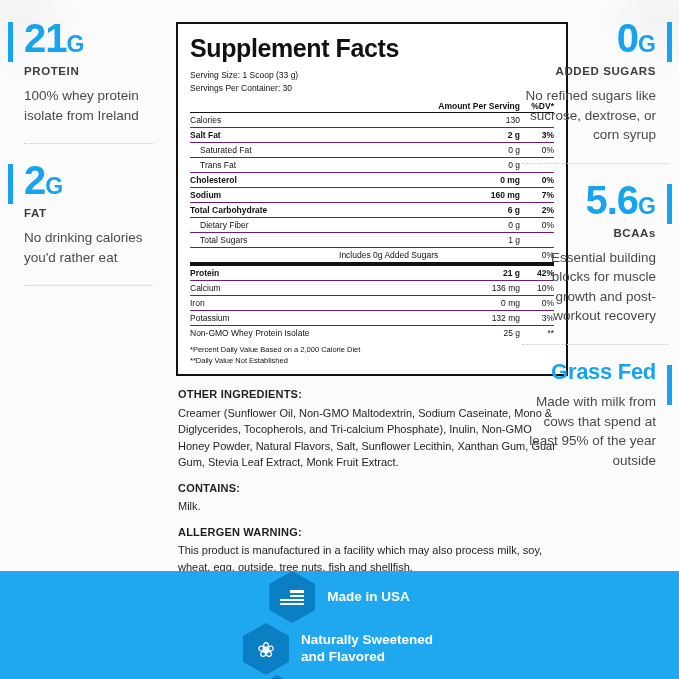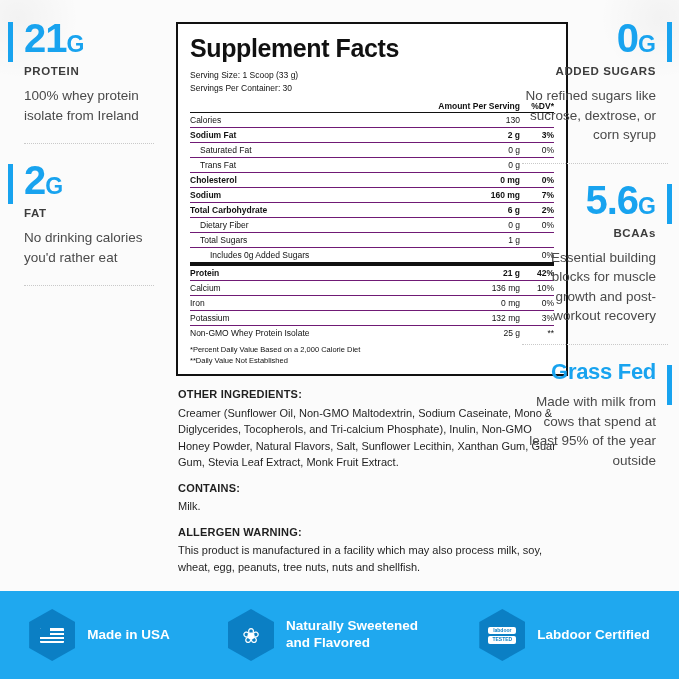--- a/index.html
+++ b/index.html
@@ -135,21 +135,21 @@
     width: 56px;
     white-space: nowrap;
   }
   table.facts td.dv {
     text-align: right;
     width: 34px;
     white-space: nowrap;
   }
   table.facts tr.bold td { font-weight: bold; }
   table.facts td.ind1 { padding-left: 10px; }
-  table.facts td.ind2 { padding-left: 20px; }
+  table.facts td.ind2 { padding-left: 20px; text-align: right; }
   table.facts tr.thick td {
     border-bottom: 4px solid #111;
   }
   table.facts tr.last td { border-bottom: none; }
   .footnotes {
     font-size: 7.5px;
     color: #111;
     line-height: 1.5;
     margin-top: 4px;
   }
@@ -166,25 +166,26 @@
   }
   .below-box p { margin: 0 0 9px 0; }
   .below-box p.tight { margin-bottom: 2px; }
 
   
   .banner {
     position: absolute;
     left: 0;
     bottom: 0;
     width: 679px;
-    height: 88px;
+    height: 108px;
     background: #1fa8ef;
     display: flex;
     align-items: center;
     justify-content: space-around;
+    flex-direction: column;
   }
   .badge-item {
     display: flex;
     align-items: center;
     gap: 12px;
   }
   .hexwrap {
     width: 46px;
     height: 52px;
     position: relative;
@@ -304,21 +305,21 @@
               <td></td>
               <td class="amt">Amount Per Serving</td>
               <td class="dv">%DV*</td>
             </tr>
             <tr class="">
               <td class="">Calories</td>
               <td class="amt">130</td>
               <td class="dv"></td>
             </tr>
             <tr class="bold">
-              <td class="">Sodium Fat</td>
+              <td class="">Salt Fat</td>
               <td class="amt">2 g</td>
               <td class="dv">3%</td>
             </tr>
             <tr class="">
               <td class="ind1">Saturated Fat</td>
               <td class="amt">0 g</td>
               <td class="dv">0%</td>
             </tr>
             <tr class="">
               <td class="ind1">Trans Fat</td>
@@ -388,21 +389,21 @@
     </div>
 
     <div class="below-box">
       <p class="tight hdr">OTHER INGREDIENTS:</p>
       <p>Creamer (Sunflower Oil, Non-GMO Maltodextrin, Sodium Caseinate, Mono &amp; Diglycerides, Tocopherols, and Tri-calcium Phosphate), Inulin, Non-GMO Honey Powder, Natural Flavors, Salt, Sunflower Lecithin, Xanthan Gum, Guar Gum, Stevia Leaf Extract, Monk Fruit Extract.</p>
 
       <p class="tight hdr">CONTAINS:</p>
       <p>Milk.</p>
 
       <p class="tight hdr">ALLERGEN WARNING:</p>
-      <p>This product is manufactured in a facility which may also process milk, soy, wheat, egg, peanuts, tree nuts, nuts and shellfish.</p>
+      <p>This product is manufactured in a facility which may also process milk, soy, wheat, egg, outside, tree nuts, fish and shellfish.</p>
     </div>
 
   </div>
 
   <div class="side-col right">
 
     <div class="hl-block">
       <div class="bar"></div>
       <div class="hl-num"><span>0</span><span class="unit">G</span></div>
       <div class="hl-label">ADDED SUGARS</div>

